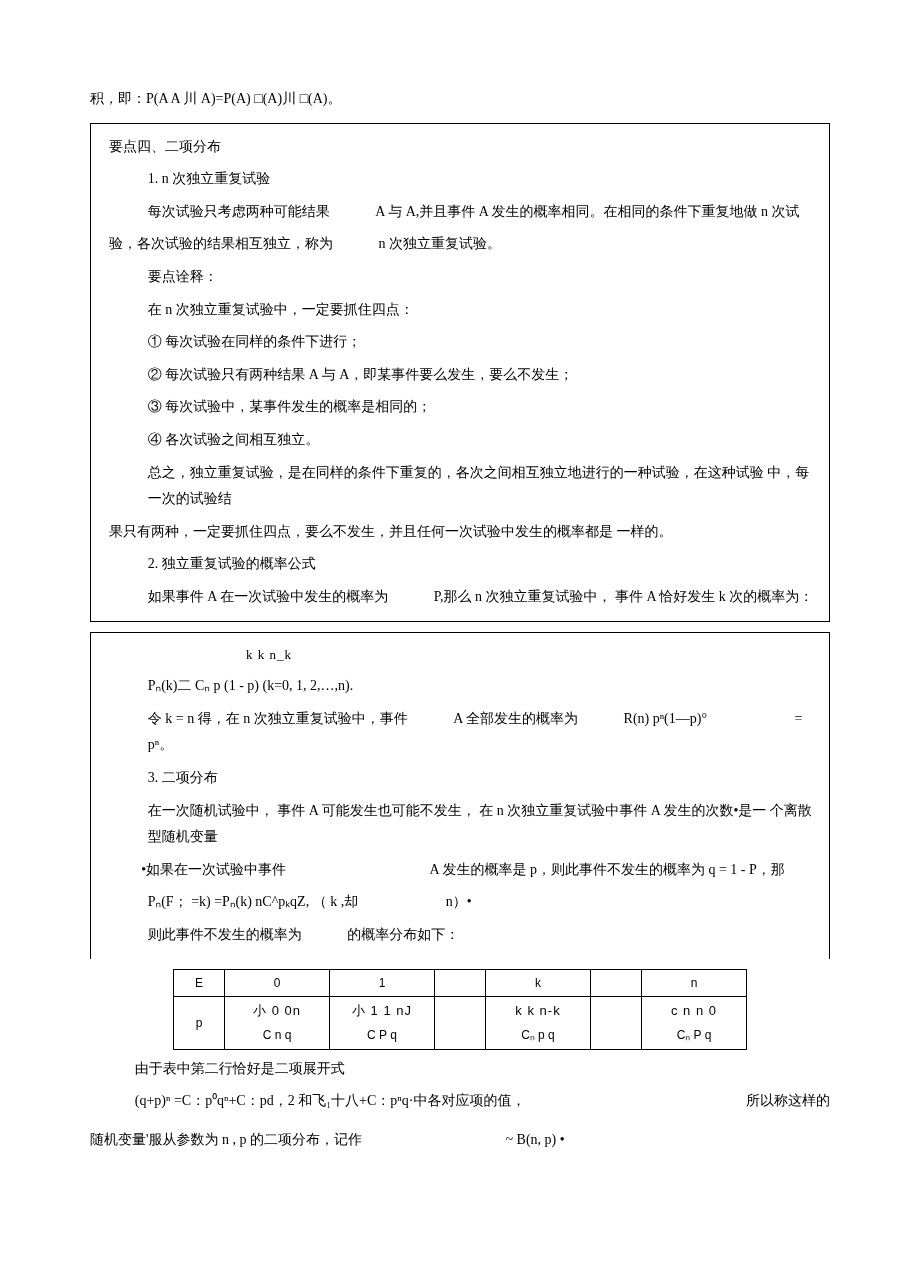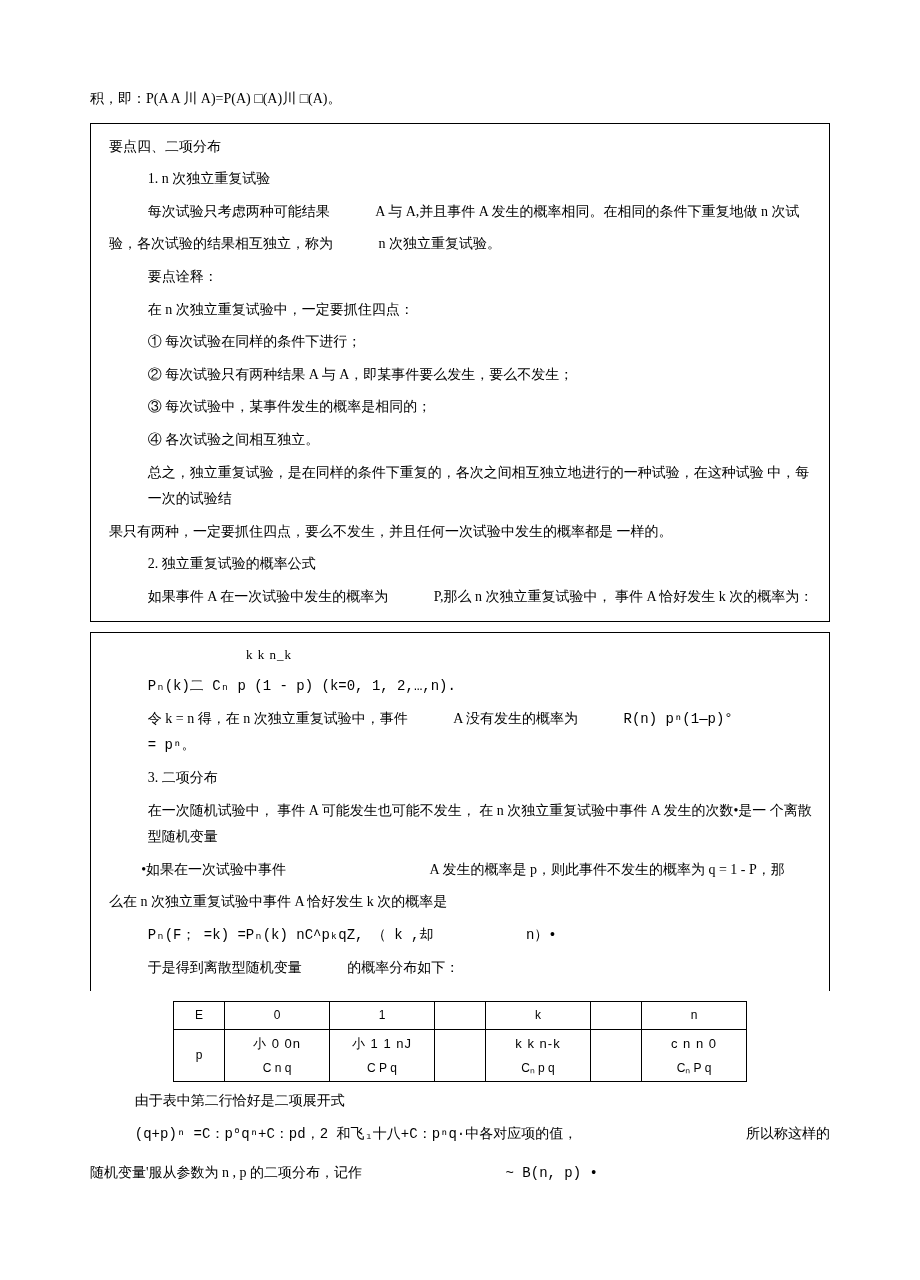--- a/index.html
+++ b/index.html
@@ -10,21 +10,21 @@
     font-size: 14px;
     color: #000;
     width: 920px;
   }
   .page {
     padding: 80px 90px 40px 90px;
     line-height: 1.9;
   }
   .line { margin: 6px 0; }
   .indent2 { padding-left: 3.2em; }
-  .math { font-family: Liberation Mono, monospace; }
+  .math { font-family: Liberation Serif, serif; }
   .box {
     border: 1px solid #000;
     margin: 10px 0;
     padding: 4px 12px;
   }
   .tbl {
     border-collapse: collapse;
     margin: 10px auto 6px auto;
   }
   .tbl td {
@@ -73,37 +73,36 @@
       <span>如果事件 A 在一次试验中发生的概率为</span><span class="gap"></span>
       <span>P,那么 n 次独立重复试验中， 事件 A 恰好发生 k 次的概率为：</span>
     </div>
   </div>
 
   <div class="box" style="border-bottom:none;">
     <div class="line" style="font-size:13px;padding-left:11em;letter-spacing:1px;">k k                    n_k</div>
     <div class="line indent2 math">Pₙ(k)二 Cₙ p (1 - p)  (k=0, 1, 2,…,n).</div>
     <div class="line indent2">
       <span>令 k   = n 得，在 n 次独立重复试验中，事件</span><span class="gap"></span>
-      <span>A 没有发生的概率为</span><span class="gap"></span>
+      <span>A 全部发生的概率为</span><span class="gap"></span>
       <span class="math">R(n) pⁿ(1—p)°</span><span class="gap2"></span>
       <span class="math">= pⁿ。</span>
     </div>
     <div class="line indent2">3. 二项分布</div>
     <div class="line indent2">在一次随机试验中， 事件 A 可能发生也可能不发生， 在 n 次独立重复试验中事件 A 发生的次数•是一 个离散型随机变量</div>
     <div class="line" style="padding-left:6px;text-align:center;">
       <span>•如果在一次试验中事件</span><span class="gap3"></span>
       <span>A 发生的概率是 p，则此事件不发生的概率为 q = 1 - P，那</span>
     </div>
-    <div class="line" style="padding-left:6px;">么在 n 次独立重复试验中事件 A 恰好发生 k 次的概率是</div>
     <div class="line indent2 math">
       <span>Pₙ(F；   =k) =Pₙ(k) nC^pₖqZ,  （ k ,却</span><span class="gap2"></span>
       <span>n）•</span>
     </div>
     <div class="line indent2">
-      <span>于是得到离散型随机变量</span><span class="gap"></span>
+      <span>则此事件不发生的概率为</span><span class="gap"></span>
       <span>的概率分布如下：</span>
     </div>
   </div>
 
   <table class="tbl">
     <tbody>
         <tr>
       <td>E</td>
       <td class="wide">0</td>
       <td class="wide">1</td>

